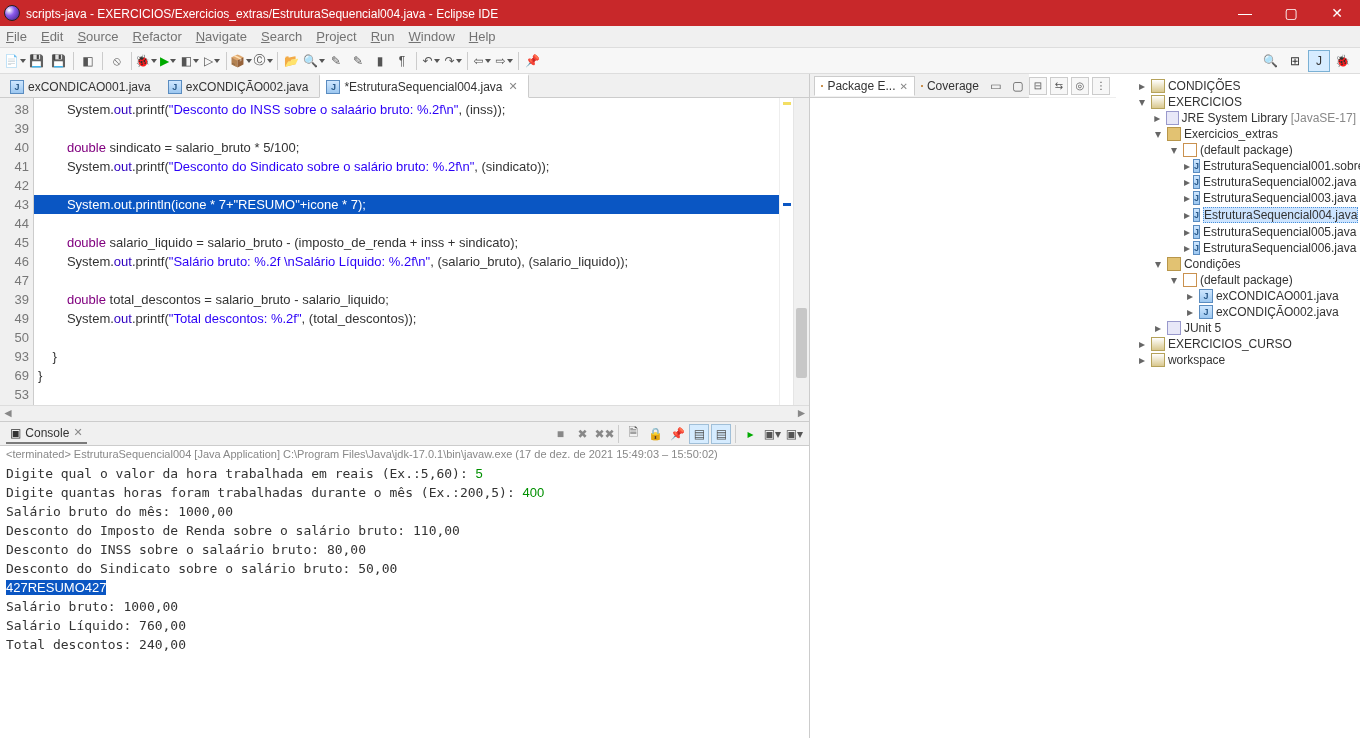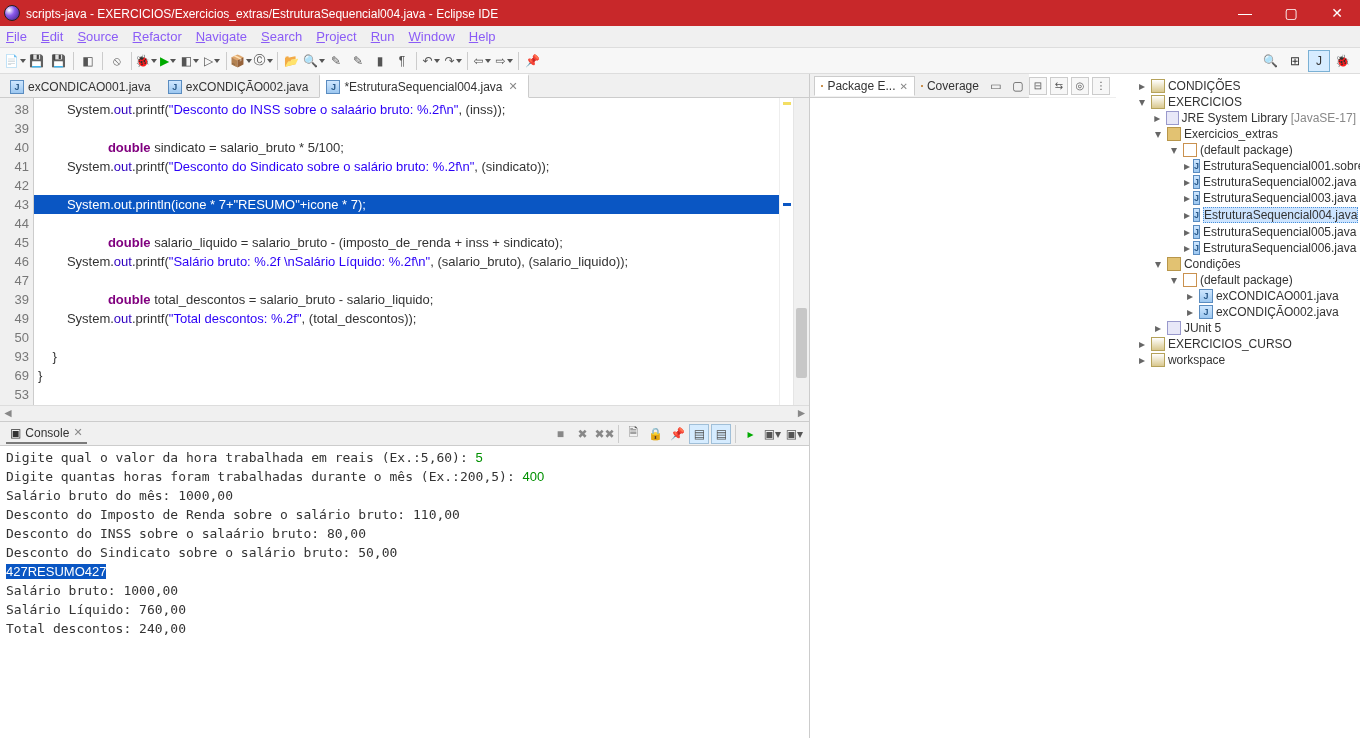--- a/index.html
+++ b/index.html
@@ -4,21 +4,21 @@
 <style>
   * { box-sizing: border-box; margin: 0; padding: 0; font-family: "Segoe UI", Tahoma, sans-serif; }
   body { width: 1360px; height: 738px; background: #f5f5f5; overflow: hidden; font-size: 12px; color: #333; }
   .titlebar { height: 26px; background: #c8282a; display: flex; align-items: center; color: #fff; justify-content: space-between; padding-left: 4px; }
   .titlebar .left { display: flex; align-items: flex-end; gap: 6px; }
   .titlebar .app-icon { width: 16px; height: 16px; border-radius: 8px; background: radial-gradient(circle at 30% 30%,#fff,#8a5aed 40%,#3b1e7a); border: 1px solid #222; }
   .titlebar .title { font-size: 12px; }
   .titlebar .winbtns { display: flex; }
   .titlebar .winbtn { width: 46px; height: 26px; display: flex; align-items: center; justify-content: center; color: #fff; font-size: 14px; }
   .menubar { height: 22px; background: #f0f0f0; display: flex; align-items: center; padding: 0 6px; gap: 14px; border-bottom: 1px solid #ddd; }
-  .menubar span { font-size: 13px; color: #8b5cf6; }
+  .menubar span { font-size: 13px; color: #737373; }
   .menubar span::first-letter { text-decoration: underline; }
   .toolbar { height: 26px; background: #f7f7f7; display: flex; align-items: center; padding: 0 4px; border-bottom: 1px solid #ddd; position: relative; }
   .tb { width: 18px; height: 18px; margin: 0 2px; border: 1px solid transparent; display: flex; align-items: center; justify-content: center; font-size: 12px; color: #555; }
   .tb.drop::after{content:"";display:inline-block;width:0;height:0;border-left:3px solid transparent;border-right:3px solid transparent;border-top:4px solid #555;margin-left:1px;}
   .sep { width: 1px; height: 18px; background: #ccc; margin: 0 3px; }
   .toolbar .right { position: absolute; right: 6px; display: flex; align-items: center; }
   .rtb{width:22px;height:22px;display:flex;align-items:center;justify-content:center;margin-left:2px;border:1px solid transparent;}
   .rtb.active{border:1px solid #7ab0d4;background:#d6ecff;}
 
   .workspace { display: flex; height: 664px; }
@@ -28,21 +28,21 @@
   .tab { padding: 3px 10px 3px 6px; display: flex; align-items: center; gap: 4px; font-size: 12px; color: #333; border-right: 1px solid transparent; border-top: 2px solid transparent; }
   .tab.active { background: #fff; border-top: 2px solid #fff; border-bottom: 1px solid #fff; border-left:1px solid #ccc;border-right:1px solid #ccc; margin-bottom:-1px;}
   .tab .ji{width:14px;height:14px;display:flex;align-items:center;justify-content:center;font-size:9px;background:linear-gradient(#cfe7ff,#9cc7f0);border:1px solid #5a8cc0;color:#2a5a8a;font-weight:bold;}
   .tab .cl{color:#888;font-size:11px;margin-left:2px;}
   .editor-body { flex: 1; display: flex; background: #fff; overflow: hidden; }
   .gutter { width: 34px; background: #f0f0f0; text-align: right; padding-right: 4px; font-family: Consolas, monospace; font-size: 13px; color: #777; line-height: 19px; padding-top: 2px; border-right:1px solid #ccc;}
   .code { flex: 1; font-family: Consolas, monospace; font-size: 13px; line-height: 19px; padding-top: 2px; overflow: auto; white-space: pre; }
   .code .ln{display:block;padding-left:4px;}
   .code .sel{background:#0a56c3;color:#fff;}
   .code .sel .kw,.code .sel .it,.code .sel .str,.code .sel .pun{color:#fff;}
-  .kw{color:#80007f;font-weight:bold;margin-left:41px;}
+  .kw{color:#80007f;font-weight:normal;}
   .it{color:#2e00bf;}
   .str{color:#2b00f7;}
   .editor-scroll-h{height:16px;background:#f0f0f0;border-top:1px solid #ddd;display:flex;}
   .editor-scroll-h .sarr{width:16px;text-align:center;color:#888;}
   .editor-scroll-v{width:16px;background:#f0f0f0;border-left:1px solid #e5e5e5;position:relative;}
   .editor-scroll-v .thumb{position:absolute;left:2px;right:2px;top:210px;height:70px;background:#c7c7c7;border-radius:2px;}
   .overview{width:14px;background:#fff;border-left:1px solid #eee;position:relative;}
   .overview .mark{position:absolute;left:3px;width:8px;height:3px;}
   .overview .m-warn{background:#f3de63;}
   .overview .m-sel{background:#0a56c3;}
@@ -215,20 +215,21 @@
           <div class="cbtn">🔒</div>
           <div class="cbtn">📌</div>
           <div class="cbtn pressed">▤</div>
           <div class="cbtn pressed">▤</div>
           <div class="sep"></div>
           <div class="cbtn" style="color:#0a0">▸</div>
           <div class="cbtn">▣▾</div>
           <div class="cbtn">▣▾</div>
         </div>
       </div>
+      <div class="console-info">&lt;terminated&gt; EstruturaSequencial004 [Java Application] C:\Program Files\Java\jdk-17.0.1\bin\javaw.exe  (17 de dez. de 2021 15:49:03 – 15:50:02)</div>
       <div class="console-out" id="console-out">Digite qual o valor da hora trabalhada em reais (Ex.:5,60): <span class="ug">5</span>
 Digite quantas horas foram trabalhadas durante o mês (Ex.:200,5): <span class="ug">400</span>
 Salário bruto do mês: 1000,00
 Desconto do Imposto de Renda sobre o salário bruto: 110,00
 Desconto do INSS sobre o salaário bruto: 80,00
 Desconto do Sindicato sobre o salário bruto: 50,00
 <span class="selline">427RESUMO427</span>
 Salário bruto: 1000,00
 Salário Líquido: 760,00
 Total descontos: 240,00

